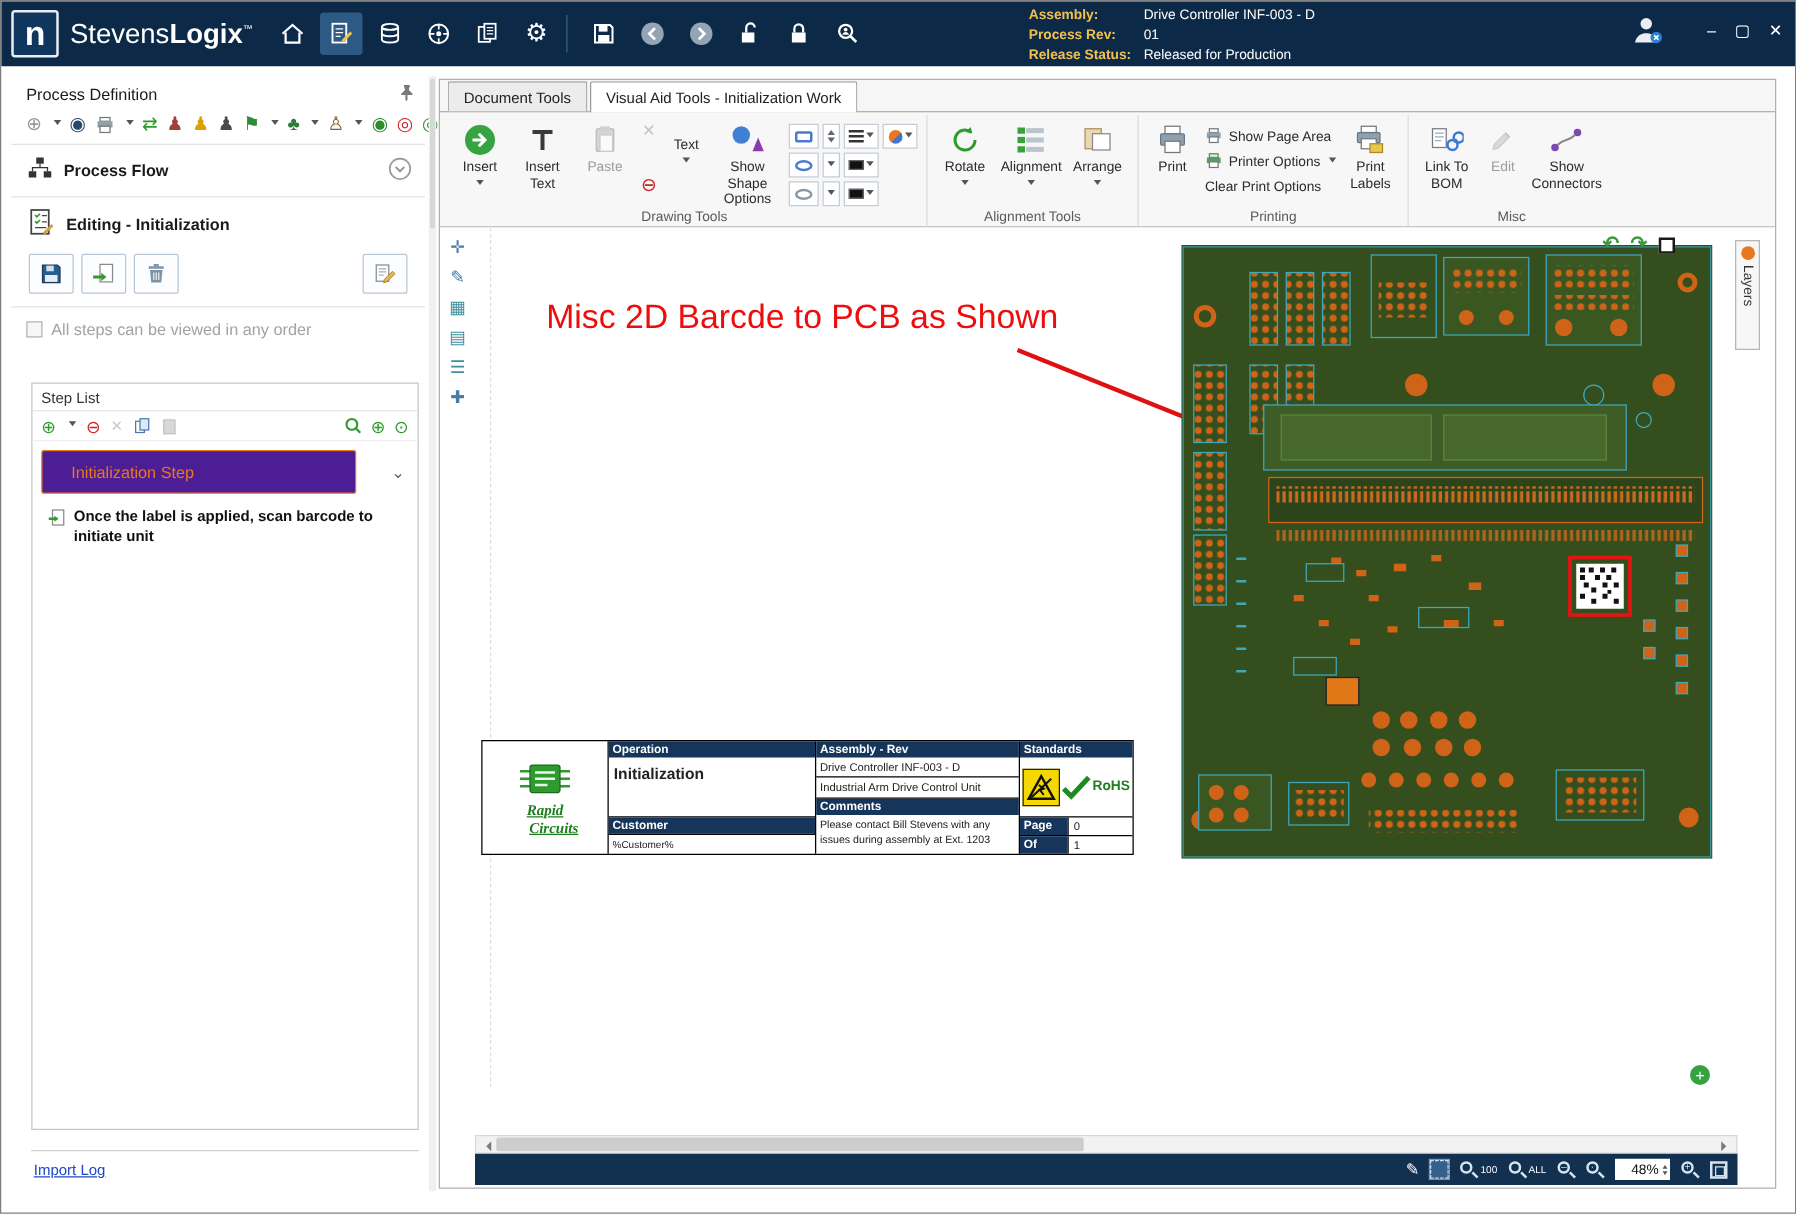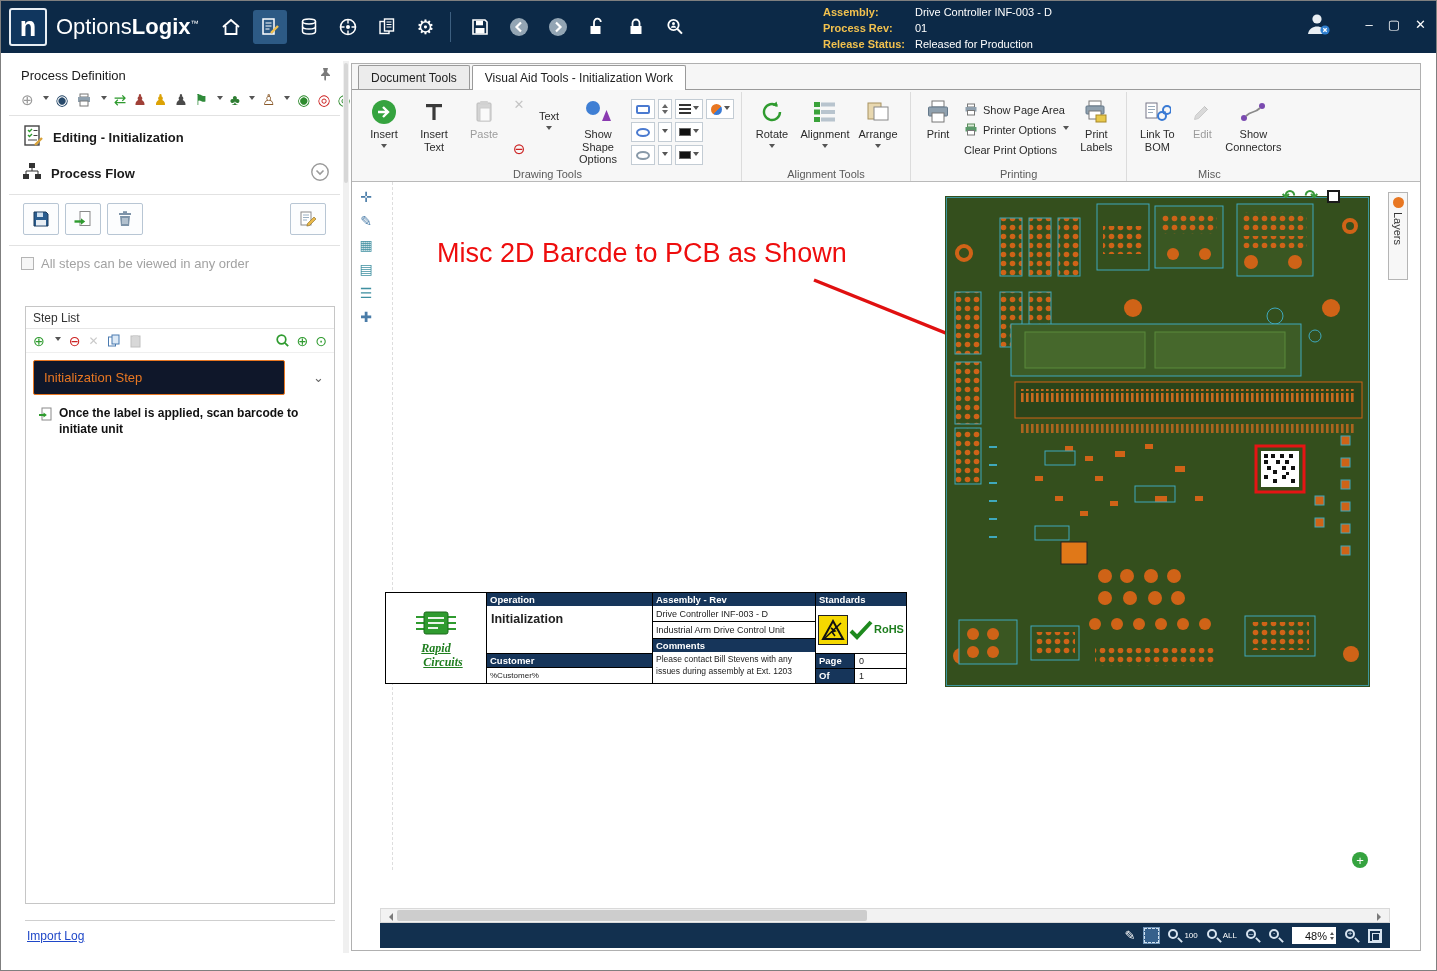--- a/index.html
+++ b/index.html
@@ -31,21 +31,21 @@
 .lp-row .rtxt{font-size:13px;font-weight:700;color:#1a1a1a}
 .lp-btnrow{display:flex;align-items:center;gap:6px;padding:8px 10px 10px 14px;border-bottom:1px solid #e2e2e2}
 .sqbtn{width:36px;height:32px;border:1px solid #b8c6d4;background:#fcfdfe;border-radius:2px;display:flex;align-items:center;justify-content:center}
 .lp-check{display:flex;align-items:center;gap:7px;padding:10px 12px;color:#a2a2a2;font-size:13px}
 .cbox{width:13px;height:13px;border:1px solid #b4b4b4;background:#f6f6f6;flex:none}
 .stepbox{position:absolute;left:16px;top:245px;width:310px;height:598px;border:1px solid #c6c6c6;background:#fff}
 .sl-head{padding:4px 7px 3px;font-size:12px;color:#333;border-bottom:1px solid #e6e6e6}
 .sl-tools{display:flex;align-items:center;gap:8px;padding:4px 7px;border-bottom:1px solid #efefef}
 .sl-tools .rgt{margin-left:auto;display:flex;gap:7px}
 .step-row{display:flex;align-items:center;margin:7px 6px 0 7px}
-.step-pill{border:1px solid #e87722;border-radius:2px;color:#e87722;font-size:13px;padding:9px 10px;width:252px;background:#0f172a}
+.step-pill{border:1px solid #e87722;border-radius:2px;color:#e87722;font-size:13px;padding:9px 23px;width:252px;background:#4c1d95}
 .step-chev{margin-left:auto;margin-right:4px;color:#666;font-size:13px}
 .step-note{display:flex;gap:7px;align-items:flex-start;padding:11px 24px 0 12px;font-weight:700;font-size:12px;color:#111;line-height:1.3}
 .lp-bottom{position:absolute;left:16px;right:5px;bottom:6px;border-top:1px solid #cfcfcf;padding:8px 2px 4px}
 .import-log{color:#1f47c8;text-decoration:underline;font-size:12px}
 .vstrip{position:absolute;left:342px;top:60px;width:6px;height:892px;background:#f0f0f0}
 .vstrip .vthumb{position:absolute;top:2px;left:1px;width:4px;height:120px;background:#d7d7d7;border-radius:2px}
 
 .main{position:absolute;left:350px;top:62px;width:1070px;height:888px;border:1px solid #b0b0b0;background:#fff}
 .tabs{height:26px;display:flex;align-items:flex-end;padding-left:6px;background:#f6f6f6;border-bottom:1px solid #9a9a9a}
 .tab{font-size:12px;padding:5px 12px 4px;border:1px solid #9a9a9a;border-bottom:none;background:#ececec;margin-right:2px;border-radius:2px 2px 0 0;white-space:nowrap}
@@ -132,21 +132,21 @@
 .fit{width:14px;height:14px;border:2px solid #d7e4f0;position:relative}
 .fit::after{content:"";position:absolute;left:2px;top:2px;width:6px;height:6px;border:1px solid #d7e4f0}
 </style>
 </head>
 <body>
 
 <div class="titlebar">
   <div class="logo">
       <span>n</span>
     </div>
-  <div class="brand"><span>Options</span><span class="b2">Logix</span><sup>™</sup></div>
+  <div class="brand"><span>Stevens</span><span class="b2">Logix</span><sup>™</sup></div>
 
   <span class="tico">
       <svg width="22" height="22" viewBox="0 0 22 22">
         <path d="M3 11L11 4l8 7" fill="none" stroke="#fff" stroke-width="1.8"></path>
         <path d="M5.5 10v8h11v-8" fill="none" stroke="#fff" stroke-width="1.8"></path>
       </svg>
     </span>
   <span class="tico sel">
       <svg width="22" height="22" viewBox="0 0 22 22">
         <rect x="4" y="3" width="11" height="15" fill="none" stroke="#fff" stroke-width="1.5"></rect>
@@ -269,46 +269,46 @@
     <span class="mico" style="color:#2e7d32">♣</span>
       <span class="caret inl"></span>
     <span class="mico" style="color:#8a5a2a">♙</span>
       <span class="caret inl"></span>
     <span class="mico" style="color:#2e8b2e">◉</span>
     <span class="mico" style="color:#cc2222">◎</span>
     <span class="mico" style="color:#2e8b2e">◎</span>
     <span class="mico" style="color:#2266cc;margin-left:auto">◉</span>
   </div>
 
-  <div class="lp-row" style="border-bottom:none;padding-bottom:2px">
-    <span><svg width="24" height="24" viewBox="0 0 24 24">
-          <rect x="4" y="2" width="14" height="19" fill="#fff" stroke="#444" stroke-width="1.4"></rect>
-          <path d="M7 6l1.5 1.5L11 5" stroke="#2f9b2f" stroke-width="1.4" fill="none"></path>
-          <path d="M12.5 6.5h4" stroke="#444"></path>
-          <path d="M7 11l1.5 1.5L11 10" stroke="#2f9b2f" stroke-width="1.4" fill="none"></path>
-          <path d="M12.5 11.5h4" stroke="#444"></path>
-          <path d="M7 16h9" stroke="#444"></path>
-          <path d="M14 21l7-7" stroke="#d8a23a" stroke-width="2.4"></path>
-        </svg></span>
-    <span class="rtxt">Editing - Initialization</span>
-  </div>
-
   <div class="lp-row">
     <span><svg width="22" height="22" viewBox="0 0 22 22">
           <rect x="8" y="2" width="6" height="5" fill="#333"></rect>
           <path d="M11 7v3M5 13v-3h12v3" stroke="#333" fill="none"></path>
           <rect x="2" y="13" width="6" height="5" fill="#333"></rect>
           <rect x="14" y="13" width="6" height="5" fill="#333"></rect>
         </svg></span>
     <span class="rtxt">Process Flow</span>
     <span class="grow"></span>
     <span><svg width="20" height="20" viewBox="0 0 20 20">
           <circle cx="10" cy="10" r="8.2" fill="none" stroke="#9a9a9a" stroke-width="1.4"></circle>
           <path d="M6.5 8.5l3.5 3.5 3.5-3.5" fill="none" stroke="#9a9a9a" stroke-width="1.6"></path>
         </svg></span>
+  </div>
+
+  <div class="lp-row" style="border-bottom:none;padding-bottom:2px">
+    <span><svg width="24" height="24" viewBox="0 0 24 24">
+          <rect x="4" y="2" width="14" height="19" fill="#fff" stroke="#444" stroke-width="1.4"></rect>
+          <path d="M7 6l1.5 1.5L11 5" stroke="#2f9b2f" stroke-width="1.4" fill="none"></path>
+          <path d="M12.5 6.5h4" stroke="#444"></path>
+          <path d="M7 11l1.5 1.5L11 10" stroke="#2f9b2f" stroke-width="1.4" fill="none"></path>
+          <path d="M12.5 11.5h4" stroke="#444"></path>
+          <path d="M7 16h9" stroke="#444"></path>
+          <path d="M14 21l7-7" stroke="#d8a23a" stroke-width="2.4"></path>
+        </svg></span>
+    <span class="rtxt">Editing - Initialization</span>
   </div>
 
   <div class="lp-btnrow">
     <span class="sqbtn">
         <svg width="20" height="20" viewBox="0 0 20 20">
           <path d="M3 3h12l2 2v12H3z" fill="#2a5d8f" stroke="#1b3a5c"></path>
           <rect x="6" y="3.5" width="6" height="4.5" fill="#cfe0ef"></rect>
           <rect x="5" y="11" width="10" height="5.5" fill="#e8eef4"></rect>
         </svg>
       </span>

